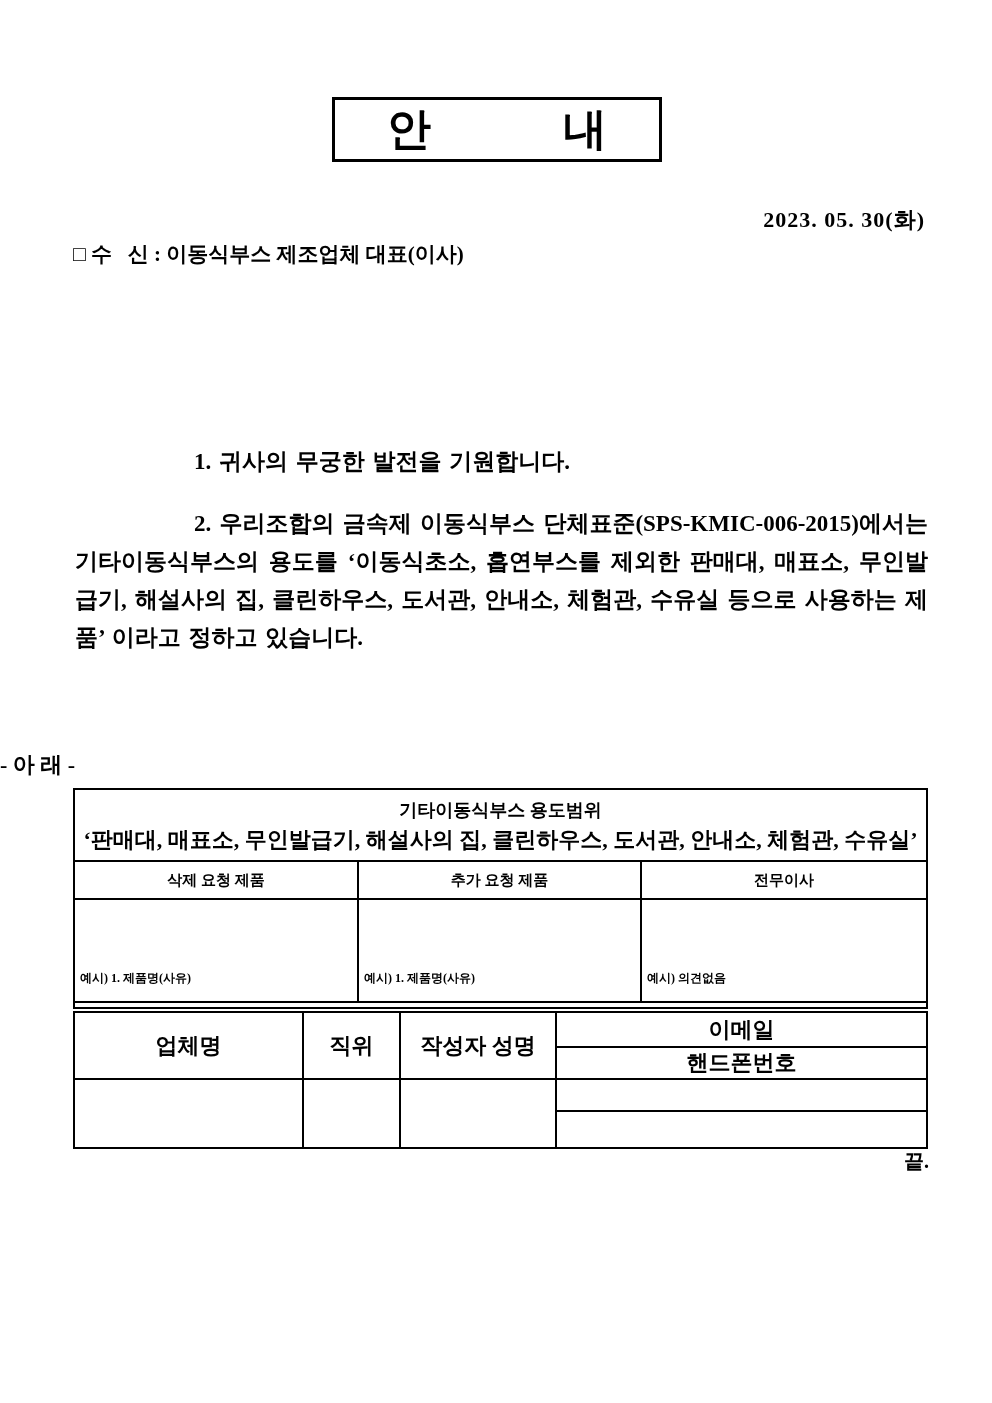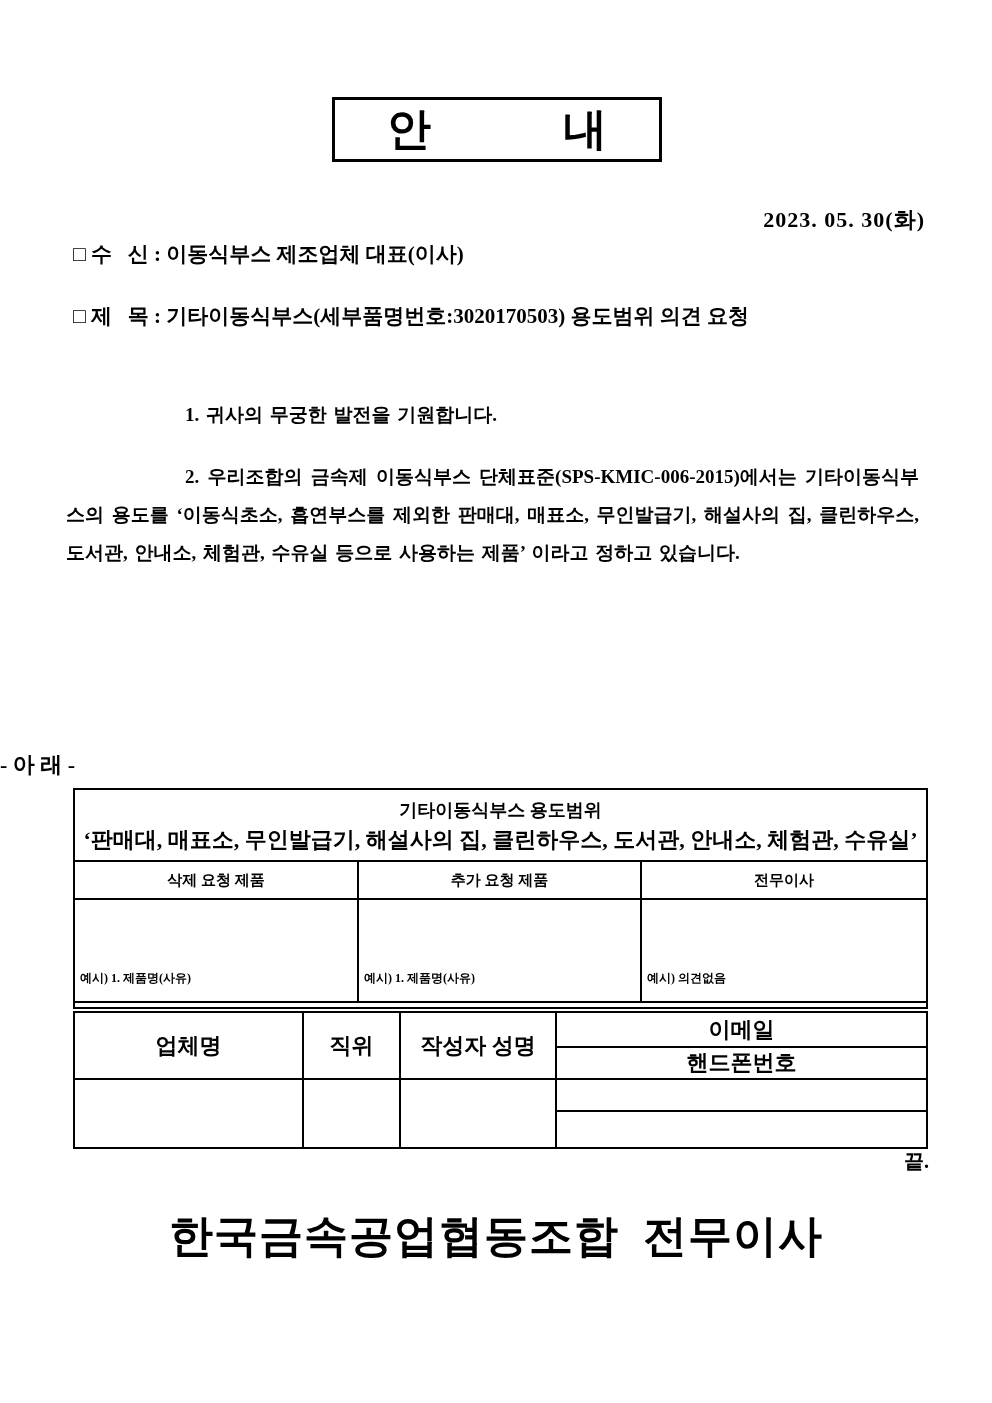--- a/index.html
+++ b/index.html
@@ -34,27 +34,28 @@
     right: 67px; top: 205px;
     font-size: 22px;
     letter-spacing: 1px;
   }
 
   .recipient-line { position: absolute; left: 73px; top: 240px; font-size: 21px; }
   .subject-line   { position: absolute; left: 73px; top: 302px; font-size: 21px; }
 
   .para {
     position: absolute;
-    left: 66px;
+    left: 75px;
     width: 853px;
-    font-size: 19px;
+    font-size: 23px;
     line-height: 38px;
     text-align: justify;
     text-indent: 119px;
     word-spacing: 2px;
+    margin-top: 47px;
   }
   .para-1 { top: 396px; }
   .para-2 { top: 458px; }
   .para-3 { top: 620px; }
 
   .below-label {
     position: absolute;
     left: 0; top: 750px;
     width: 100%;
     text-align: left;
@@ -110,21 +111,20 @@
 
   <div class="title-box">
     <span>안</span>
     <span>내</span>
   </div>
 
   <div class="date-line">2023. 05. 30(화)</div>
 
   <div class="recipient-line pre">□ 수   신 : 이동식부스 제조업체 대표(이사)</div>
 
-  <div class="subject-line pre">□ 제   목 : 기타이동식부스(세부품명번호:3020170503) 용도범위 의견 요청</div>
 
   <div class="para para-1">1. 귀사의 무궁한 발전을 기원합니다.</div>
 
   <div class="para para-2">2. 우리조합의 금속제 이동식부스 단체표준(SPS-KMIC-006-2015)에서는 기타이동식부스의 용도를 ‘이동식초소, 흡연부스를 제외한 판매대, 매표소, 무인발급기, 해설사의 집, 클린하우스, 도서관, 안내소, 체험관, 수유실 등으로 사용하는 제품’ 이라고 정하고 있습니다.</div>
 
 
   <div class="below-label">- 아  래 -</div>
 
   <table class="usage-table">
     <colgroup>
@@ -185,15 +185,14 @@
         <td></td>
       </tr>
       <tr class="row-body-b">
         <td></td>
       </tr>
     </tbody>
   </table>
 
   <div class="end-mark">끝.</div>
 
-  <div class="signature pre">한국금속공업협동조합  전무이사</div>
 
 </div>
 
 </body></html>

